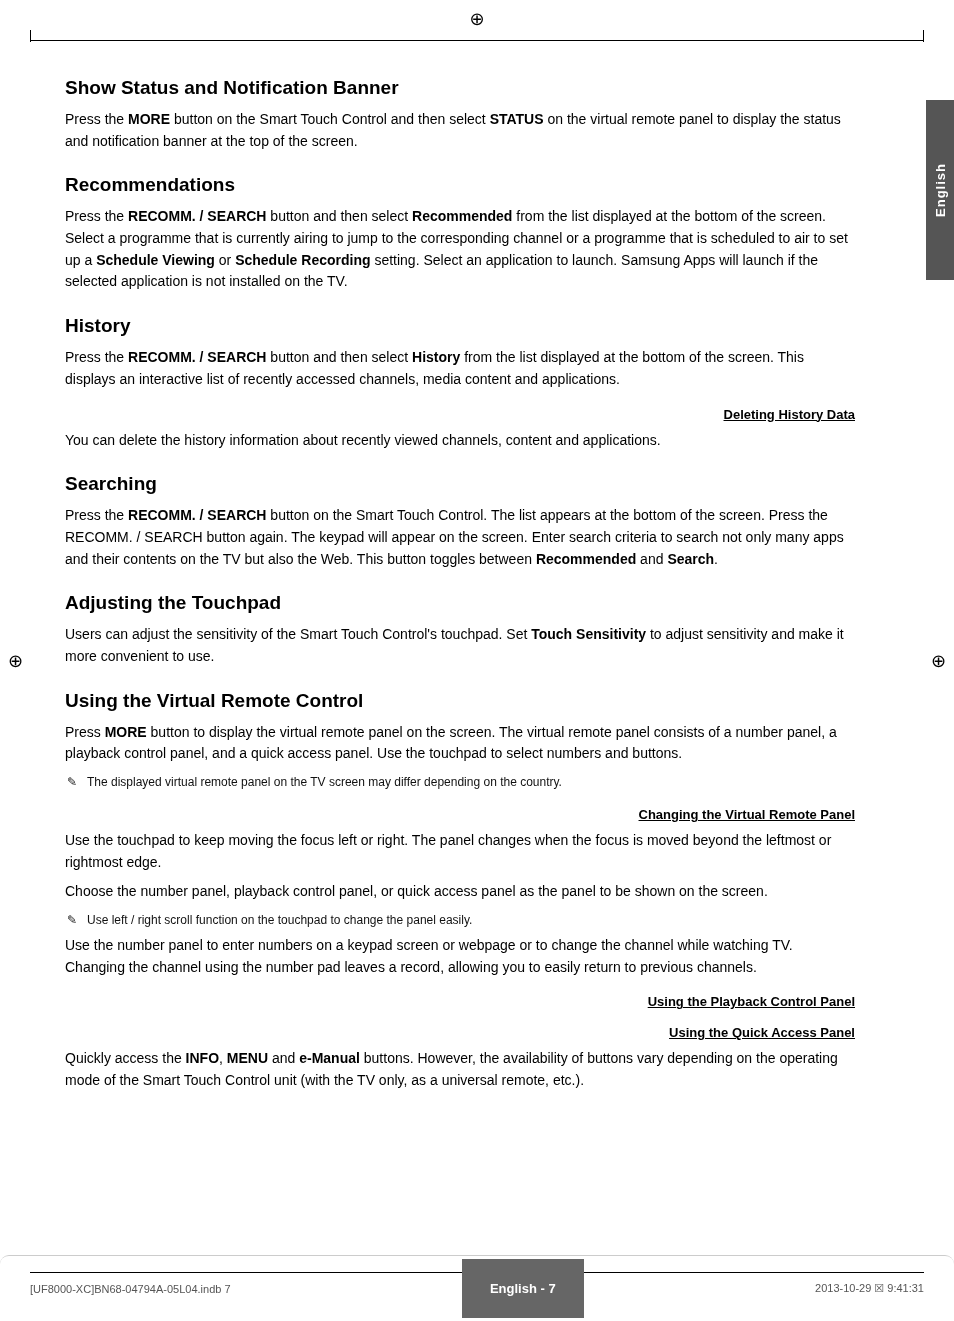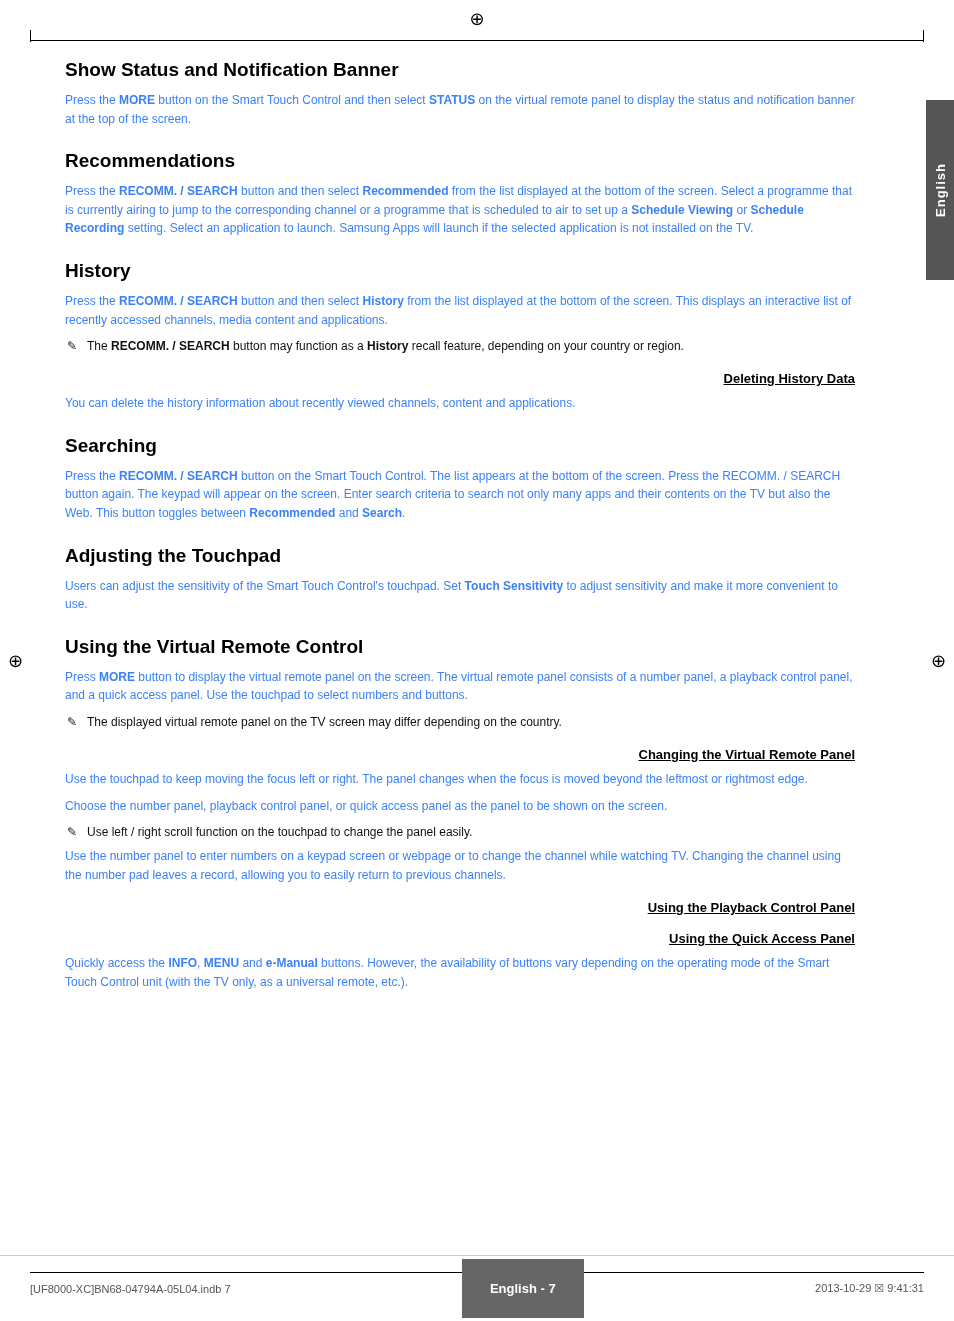--- a/index.html
+++ b/index.html
@@ -73,25 +73,25 @@
       font-size: 13px;
       font-weight: bold;
       font-family: Arial, sans-serif;
       text-decoration: underline;
       margin-bottom: 8px;
       margin-top: 16px;
       text-align: right;
     }
 
     p {
-      font-size: 12px;
+      font-size: 14px;
       font-family: Arial, sans-serif;
       line-height: 1.55;
       margin-bottom: 8px;
-      color: #3b82f6;
+      color: #000000;
     }
 
     .note {
       font-size: 12px;
       font-family: Arial, sans-serif;
       line-height: 1.5;
       color: #111;
       padding-left: 22px;
       position: relative;
       margin-bottom: 6px;
@@ -112,20 +112,21 @@
       position: absolute;
       bottom: 0;
       left: 0;
       right: 0;
       height: 66px;
       display: flex;
       align-items: center;
       justify-content: space-between;
       padding: 0 30px;
       border-top: 1px solid #ccc;
+      border-radius: 9px;
     }
 
     .footer-left {
       font-size: 11px;
       font-family: Arial, sans-serif;
       color: #555;
     }
 
     .footer-center {
       background: #666;
@@ -174,21 +175,21 @@
     .corner-tr {
       position: absolute;
       top: 30px;
       right: 30px;
       width: 1px;
       height: 12px;
       background: #000;
     }
 
     .section-first {
-      margin-top: 4px;
+      margin-top: 22px;
     }
   </style>
 </head>
 <body>
 
 <div class="page-container">
 
   <div class="reg-mark reg-top-center">⊕</div>
   <div class="reg-mark reg-left-middle">⊕</div>
   <div class="reg-mark reg-right-middle">⊕</div>
@@ -211,23 +212,20 @@
 
     <h2>Recommendations</h2>
     <p>
       Press the <b>RECOMM. / SEARCH</b> button and then select <b>Recommended</b> from the list displayed at the bottom of the screen. Select a programme that is currently airing to jump to the corresponding channel or a programme that is scheduled to air to set up a <b>Schedule Viewing</b> or <b>Schedule Recording</b> setting. Select an application to launch. Samsung Apps will launch if the selected application is not installed on the TV.
     </p>
 
     <h2>History</h2>
     <p>
       Press the <b>RECOMM. / SEARCH</b> button and then select <b>History</b> from the list displayed at the bottom of the screen. This displays an interactive list of recently accessed channels, media content and applications.
     </p>
-    <div class="note">
-      The <b>RECOMM. / SEARCH</b> button may function as a <b>History</b> recall feature, depending on your country or region.
-    </div>
 
     <h3>Deleting History Data</h3>
     <p>
       You can delete the history information about recently viewed channels, content and applications.
     </p>
 
     <h2>Searching</h2>
     <p>
       Press the <b>RECOMM. / SEARCH</b> button on the Smart Touch Control. The list appears at the bottom of the screen. Press the RECOMM. / SEARCH button again. The keypad will appear on the screen. Enter search criteria to search not only many apps and their contents on the TV but also the Web. This button toggles between <b>Recommended</b> and <b>Search</b>.
     </p>

